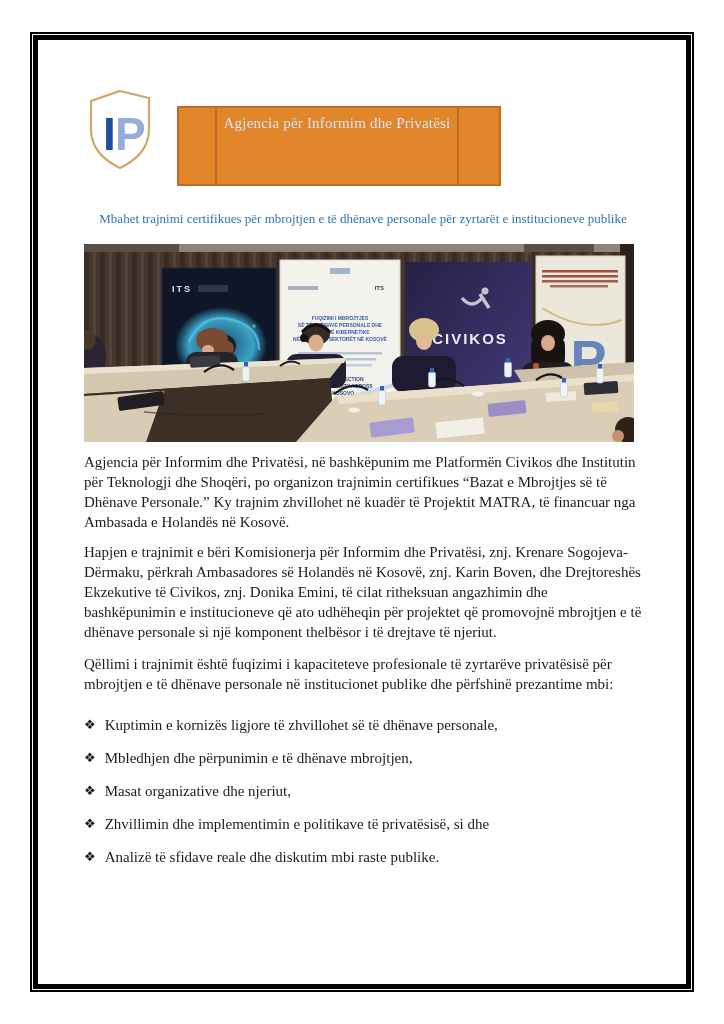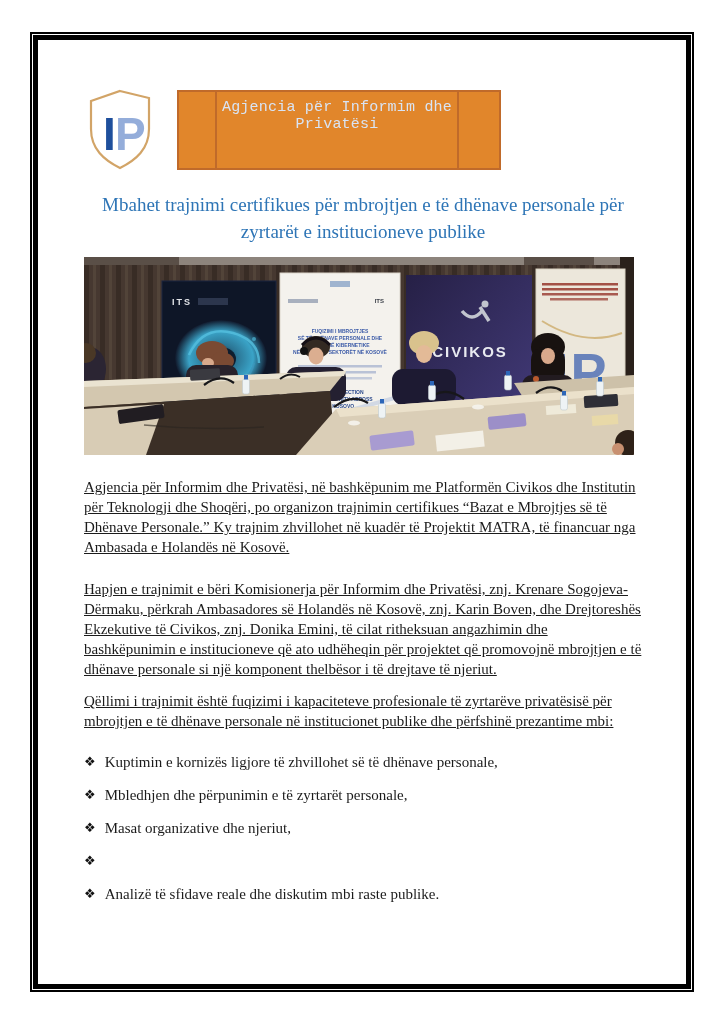--- a/index.html
+++ b/index.html
@@ -12,34 +12,33 @@
     border:2px solid #000;padding:1px;box-sizing:border-box;background:#fff;
   }
   .frame-inner{
     width:100%;height:100%;border:5px solid #000;box-sizing:border-box;
     overflow:hidden;background:#fff;
   }
   .content{padding:0 44px 0 46px;}
   .header-row{display:flex;margin-top:48px;align-items:flex-start;}
   .logo-wrap{width:72px;height:84px;flex:0 0 auto;}
   .agency-banner{
-    margin-left:21px;margin-top:2px;width:324px;height:80px;
+    margin-left:21px;margin-top:18px;width:324px;height:80px;
     background:#E1862B;border:2px solid #C06A2A;box-sizing:border-box;
     display:flex;
-    font-family:Liberation Mono, monospace;
   }
   .banner-cell-l{width:36px;border-right:2px solid #C06A2A;}
   .banner-cell-r{width:40px;border-left:2px solid #C06A2A;}
   .banner-cell-c{flex:1;text-align:center;padding-top:7px;color:#D9E4F4;font-size:15px;letter-spacing:.2px;}
   .page-title{
     margin-top:19px;text-align:center;color:#2E75B6;
-    font-size:19px;line-height:27px;
+    font-size:13px;line-height:27px;
   }
   .photo{margin-top:12px;width:550px;height:198px;display:block;}
-  p.body-par{margin:22px 0 0 0;font-size:15px;line-height:20px;text-align:left;text-decoration:underline;}
+  p.body-par{margin:10px 0 0 0;font-size:15px;line-height:20px;text-align:left;}
   p.body-par.gap{margin-top:12px;}
   .bullet-list{margin-top:21px;}
   .bullet-item{display:flex;font-size:15px;line-height:20px;margin-bottom:13px;}
   .bullet-marker{font-family:"DejaVu Sans", sans-serif;font-size:13px;line-height:20px;margin-right:9px;color:#111;}
   svg text{font-family:"Liberation Sans", sans-serif;}
 </style>
 </head>
 <body>
 
 <div class="frame">
@@ -215,28 +214,29 @@
     <p class="body-par">Hapjen e trajnimit e bëri Komisionerja për Informim dhe Privatësi, znj. Krenare Sogojeva-Dërmaku, përkrah Ambasadores së Holandës në Kosovë, znj. Karin Boven, dhe Drejtoreshës Ekzekutive të Civikos, znj. Donika Emini, të cilat ritheksuan angazhimin dhe bashkëpunimin e institucioneve që ato udhëheqin për projektet që promovojnë mbrojtjen e të dhënave personale si një komponent thelbësor i të drejtave të njeriut.</p>
     <p class="body-par gap">Qëllimi i trajnimit është fuqizimi i kapaciteteve profesionale të zyrtarëve privatësisë për mbrojtjen e të dhënave personale në institucionet publike dhe përfshinë prezantime mbi:</p>
 
     <div class="bullet-list">
       <div class="bullet-item">
         <span class="bullet-marker">❖</span>
         <span>Kuptimin e kornizës ligjore të zhvillohet së të dhënave personale,</span>
       </div>
       <div class="bullet-item">
         <span class="bullet-marker">❖</span>
-        <span>Mbledhjen dhe përpunimin e të zyrtarët personale,</span>
+        <span>Mbledhjen dhe përpunimin e të dhënave mbrojtjen,</span>
       </div>
       <div class="bullet-item">
         <span class="bullet-marker">❖</span>
         <span>Masat organizative dhe njeriut,</span>
       </div>
       <div class="bullet-item">
         <span class="bullet-marker">❖</span>
+        <span>Zhvillimin dhe implementimin e politikave të privatësisë, si dhe</span>
       </div>
       <div class="bullet-item">
         <span class="bullet-marker">❖</span>
         <span>Analizë të sfidave reale dhe diskutim mbi raste publike.</span>
       </div>
     </div>
 
   </div>
  </div>
 </div>

